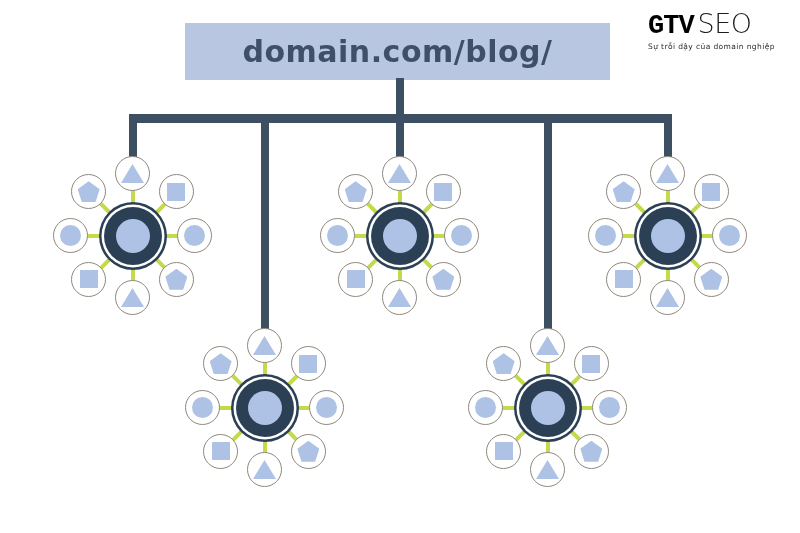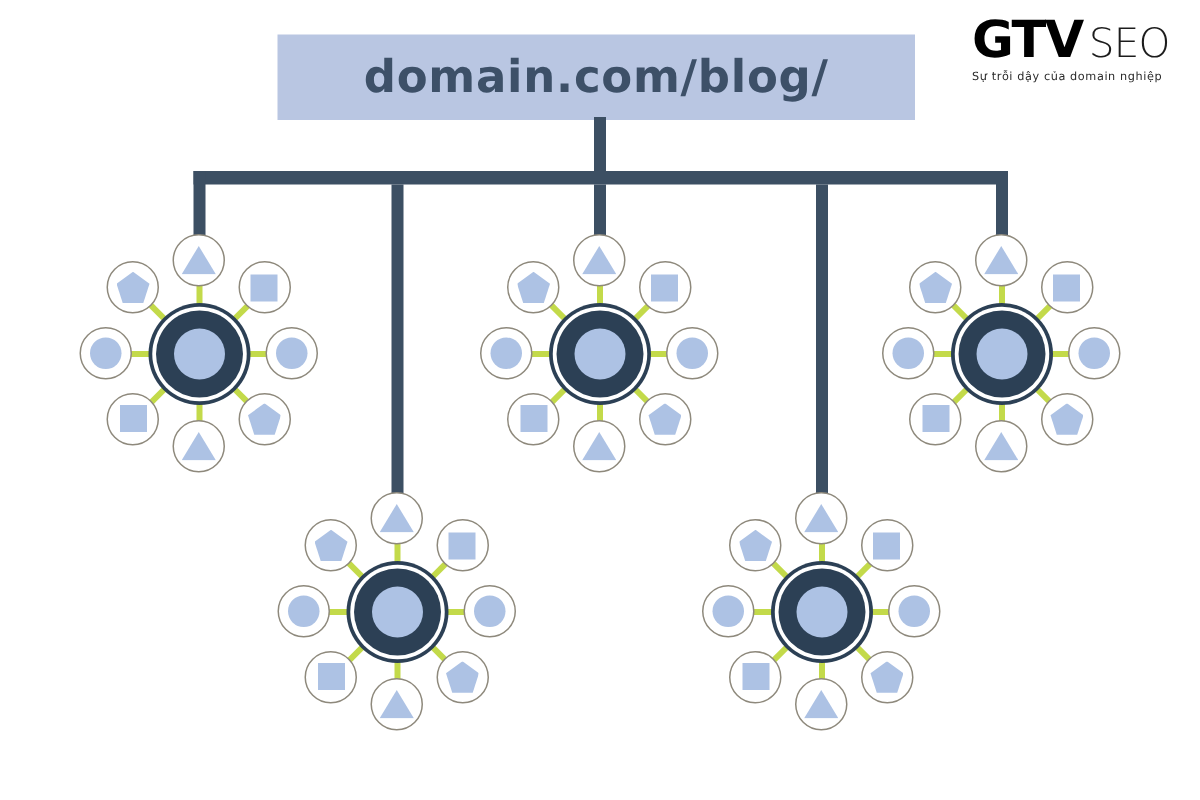--- a/index.html
+++ b/index.html
@@ -35,21 +35,21 @@
     font-size:30px;font-weight:bold;letter-spacing:.5px;
   }
 
   
   .logo{
     position:absolute;left:648px;top:10px;width:145px;
     text-align:left;line-height:1;
   }
   .logo-main{white-space:nowrap;}
   .logo-gtv{
-    font-size:34px;font-weight:800;color:var(--logo-text);letter-spacing:-1px;
+    font-size:27px;font-weight:800;color:var(--logo-text);letter-spacing:-1px;font-family:Liberation Mono, monospace;
   }
   .logo-seo{
     font-size:27px;font-weight:300;color:#1c1c1c;letter-spacing:-.5px;margin-left:4px;
   }
   .logo-tagline{
     margin-top:3px;font-size:7.5px;color:#2a2a2a;letter-spacing:.4px;white-space:nowrap;
   }
 
   
   .connector{position:absolute;background:var(--connector);}

